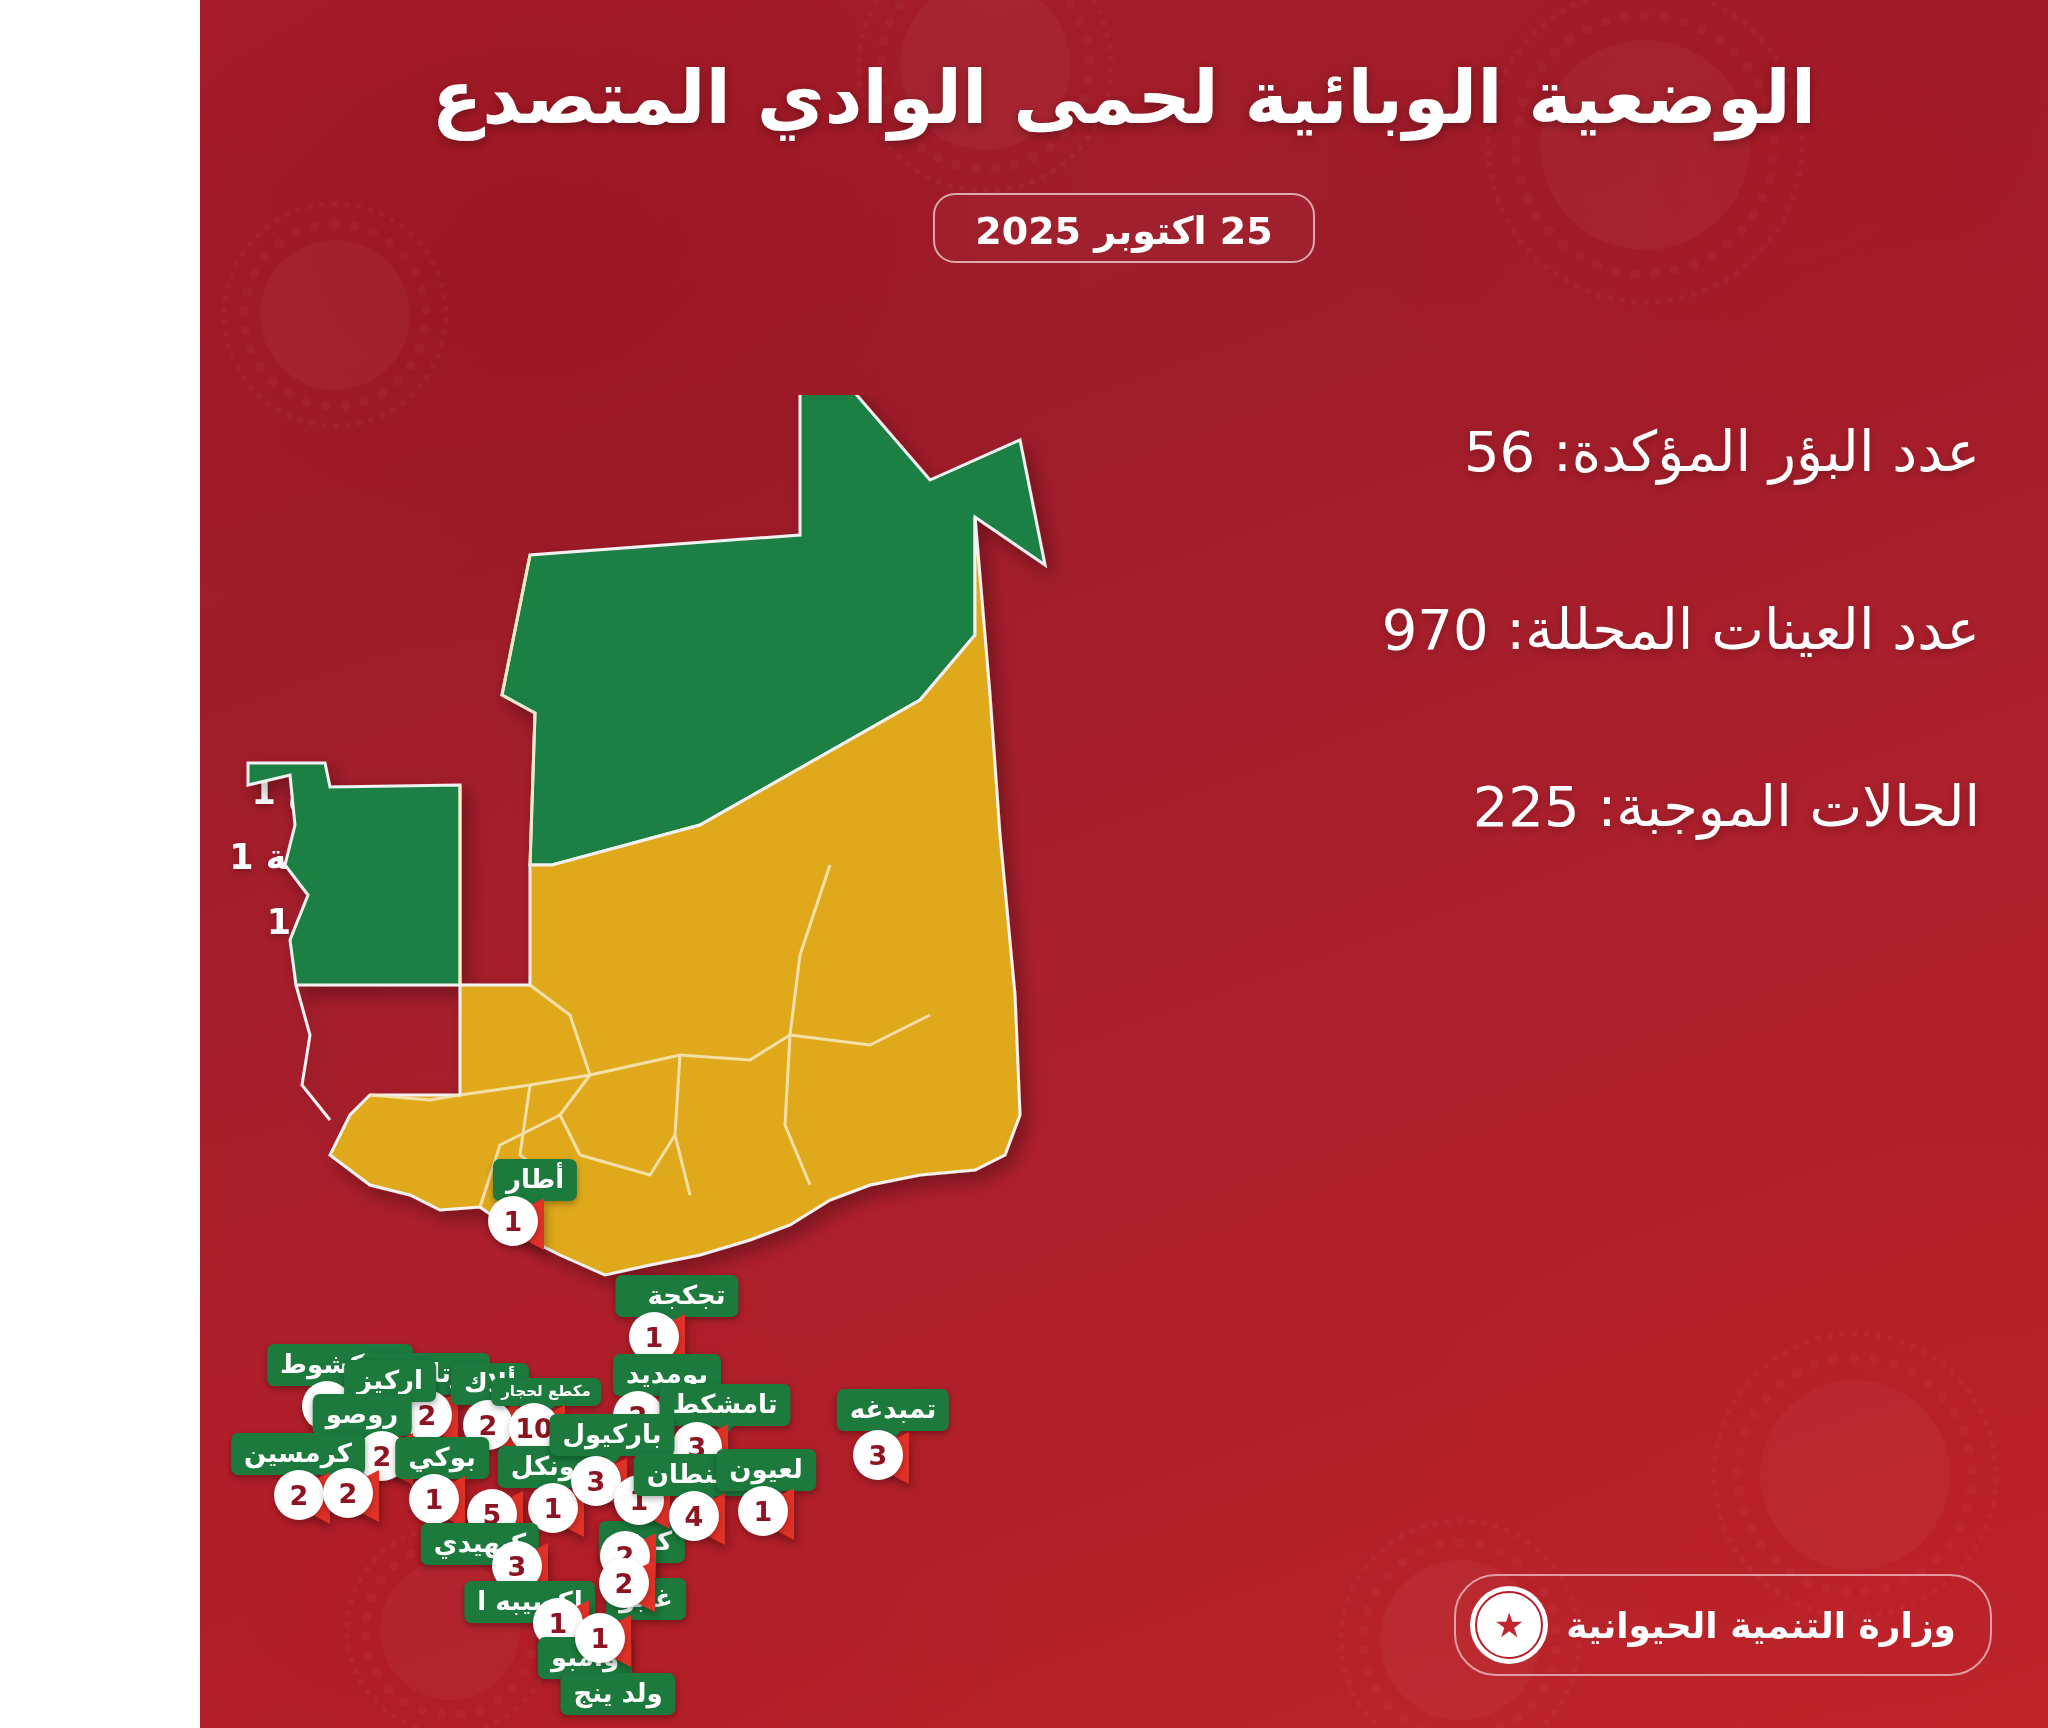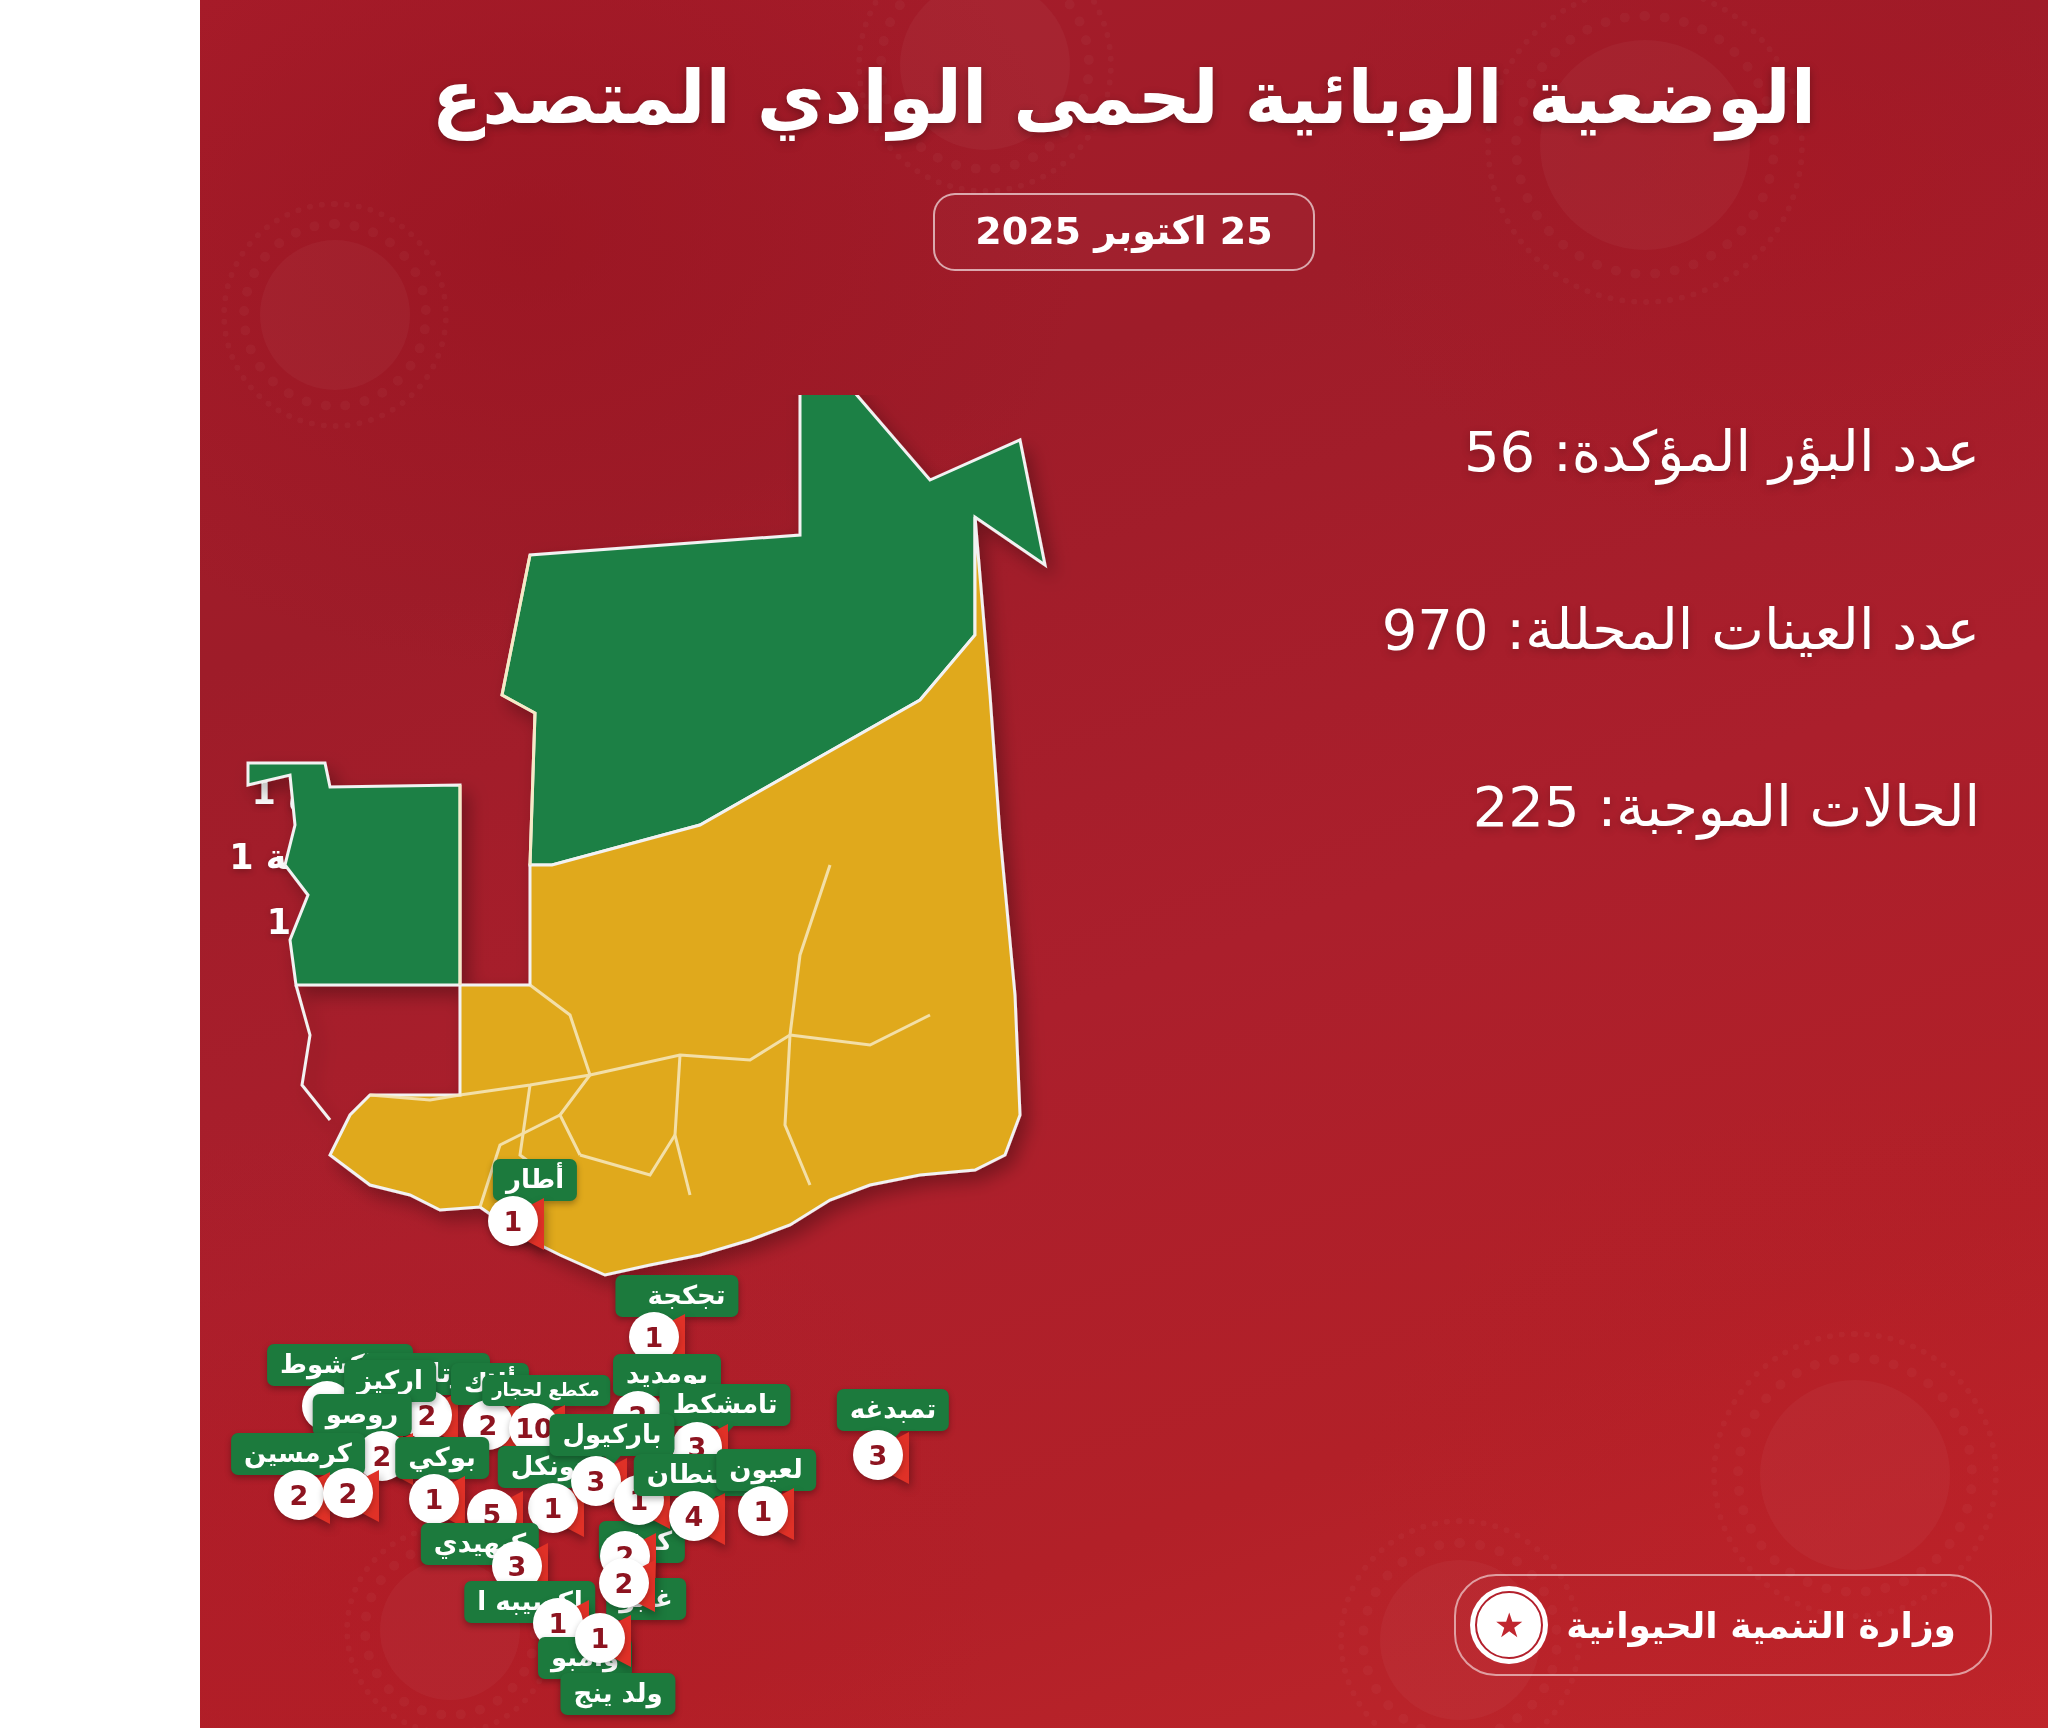--- a/index.html
+++ b/index.html
@@ -46,21 +46,21 @@
     letter-spacing: -0.5px;
     line-height: 1.22;
     text-shadow: 0 3px 10px rgba(0,0,0,0.30);
     padding: 0 170px;
   }
   #date-badge {
     position: absolute;
     top: 193px; left: 50%;
     transform: translateX(-50%);
     min-width: 382px;
-    padding: 14px 38px 16px;
+    padding: 14px 38px 8px;
     border: 2px solid rgba(255,255,255,0.62);
     border-radius: 22px;
     color: #fff;
     font-size: 38px;
     font-weight: 700;
     text-align: center;
     background: rgba(255,255,255,0.02);
   }
 
   
@@ -123,21 +123,21 @@
     background: #1c7a3d;
     color: #ffffff;
     font-size: 26px;
     font-weight: 700;
     padding: 5px 13px 7px;
     border-radius: 7px;
     white-space: nowrap;
     direction: rtl;
     box-shadow: 0 3px 6px rgba(0,0,0,0.30);
   }
-  .tag.small { font-size: 18px; padding: 4px 10px 6px; }
+  .tag.small { font-size: 15px; padding: 4px 10px 6px; }
   .tag::after {
     content: "";
     position: absolute;
     left: 50%; bottom: -9px;
     transform: translateX(-50%);
     width: 0; height: 0;
     border-left: 9px solid transparent;
     border-right: 9px solid transparent;
     border-top: 10px solid #1c7a3d;
   }

